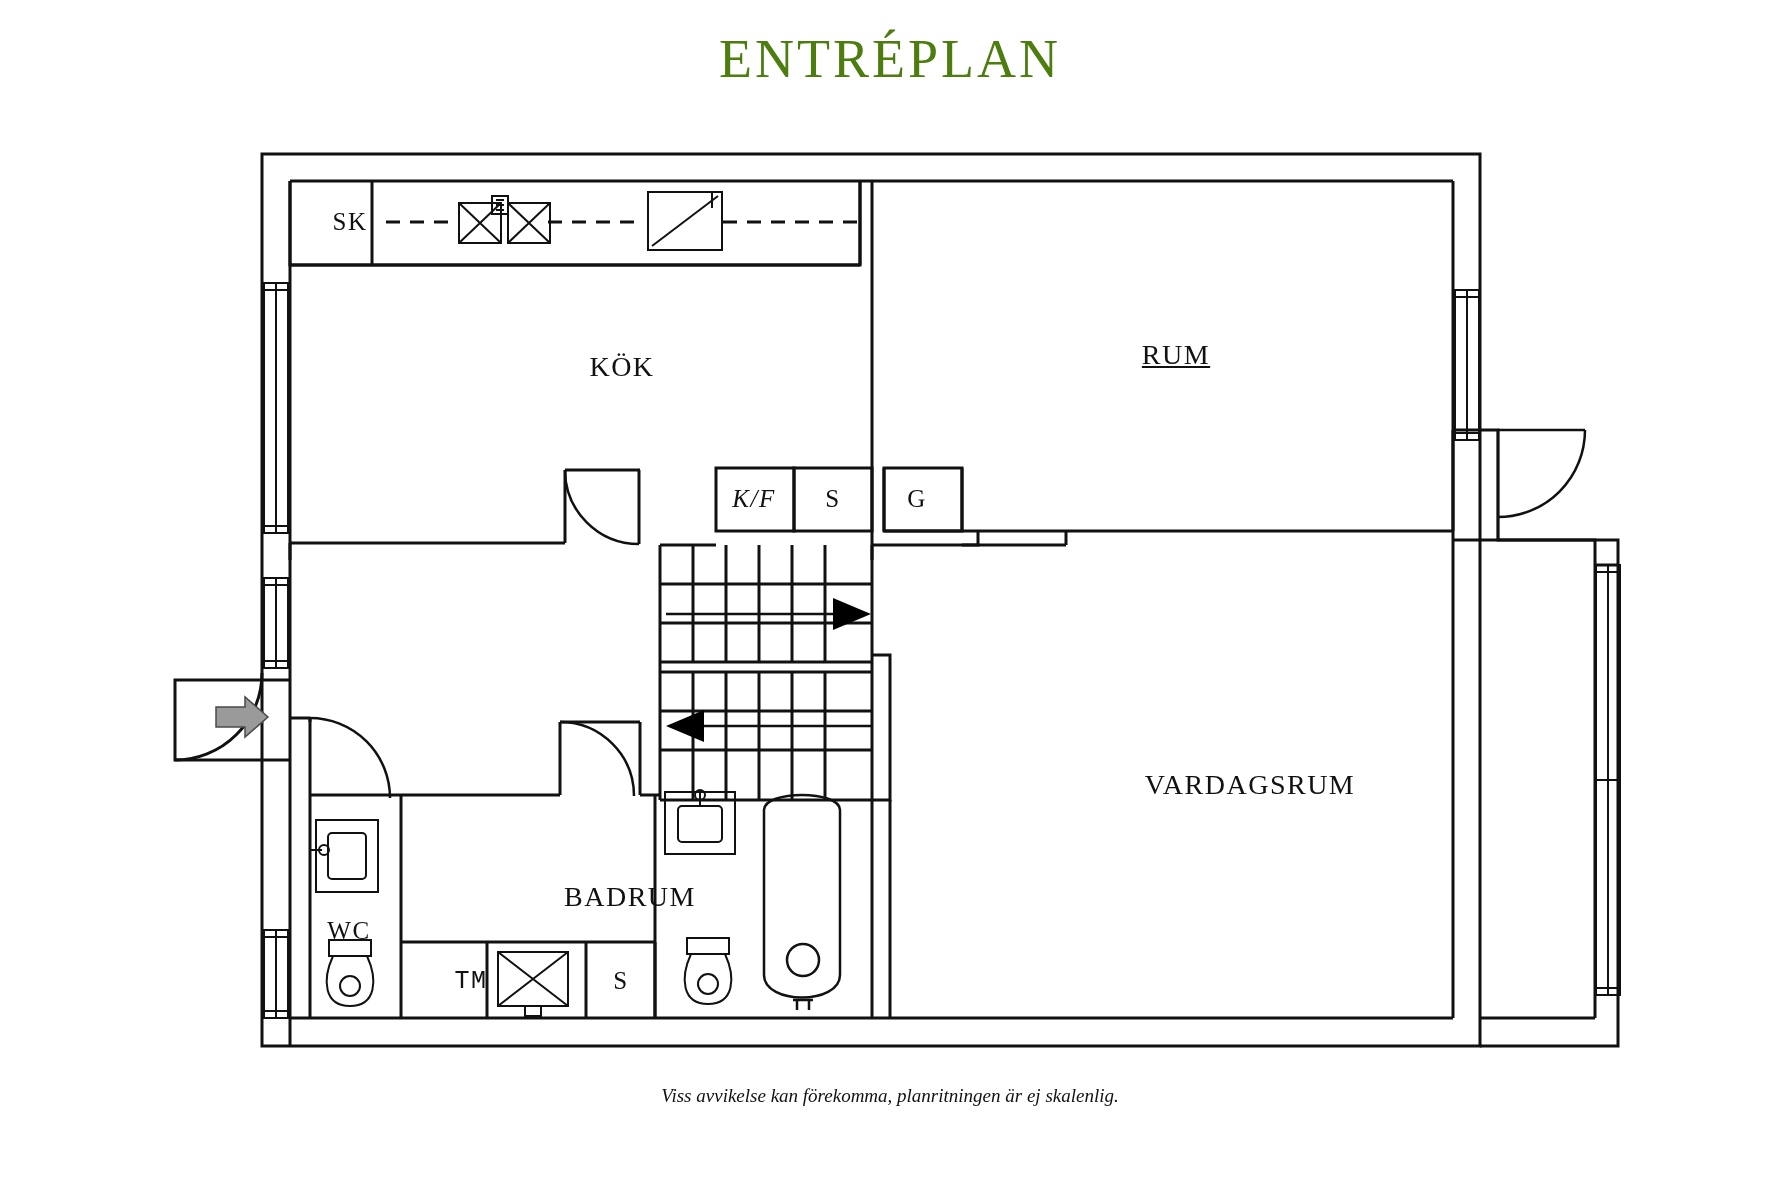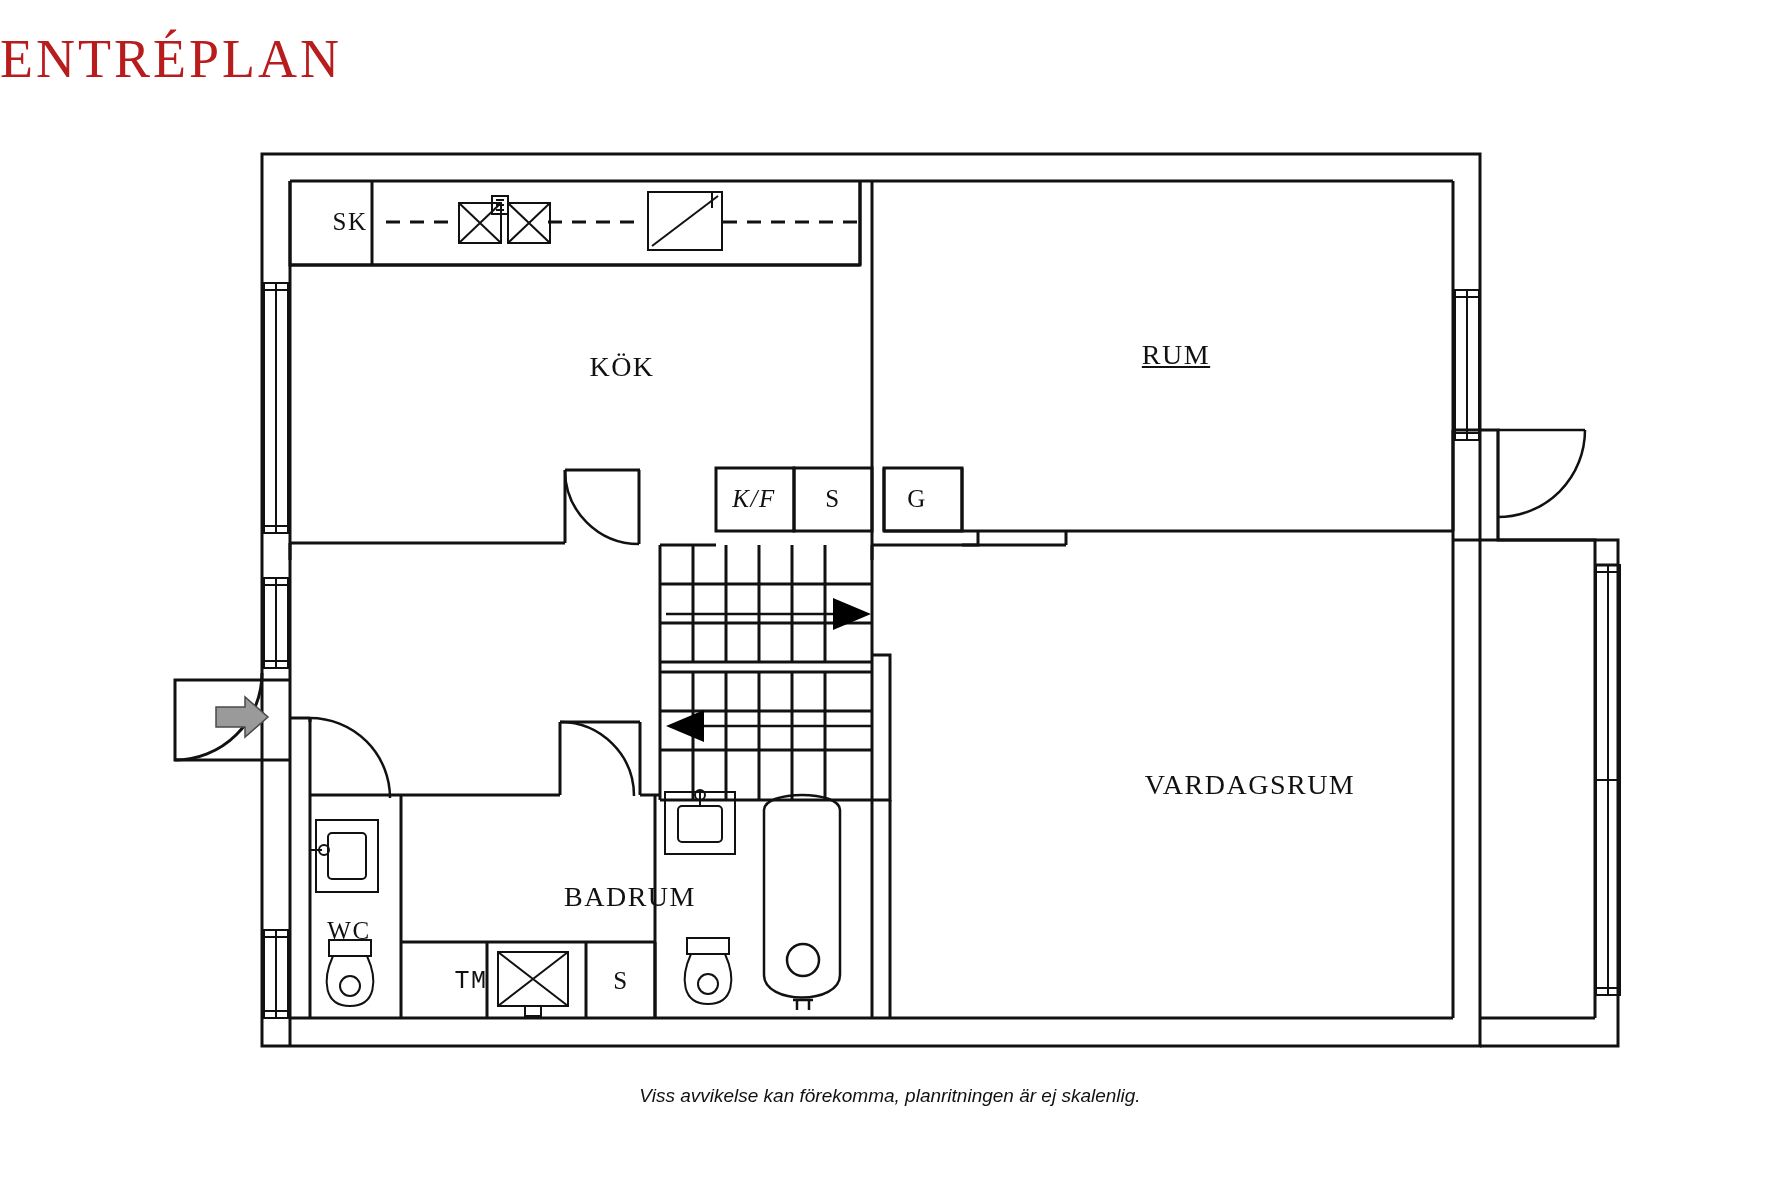--- a/index.html
+++ b/index.html
@@ -19,33 +19,34 @@
     position: absolute;
     left: 0; top: 0;
     width: 1780px;
     height: 1187px;
   }
   .title {
     position: absolute;
     left: 0;
     top: 28px;
     width: 1780px;
+    text-align: center;
     font-family: "Liberation Serif", serif;
     font-size: 54px;
     letter-spacing: 3px;
-    color: #b91c1c;
+    color: #4d7c0f;
     font-weight: 400;
   }
   .footnote {
     position: absolute;
     left: 0;
     top: 1085px;
     width: 1780px;
     text-align: center;
-    font-family: Liberation Sans, sans-serif;
+    font-family: Liberation Serif, serif;
     font-style: italic;
     font-size: 19px;
     color: #111111;
   }
   .roomlabel {
     position: absolute;
     font-family: "Liberation Serif", serif;
     color: #111111;
     white-space: nowrap;
     transform: translate(-50%, -50%);

